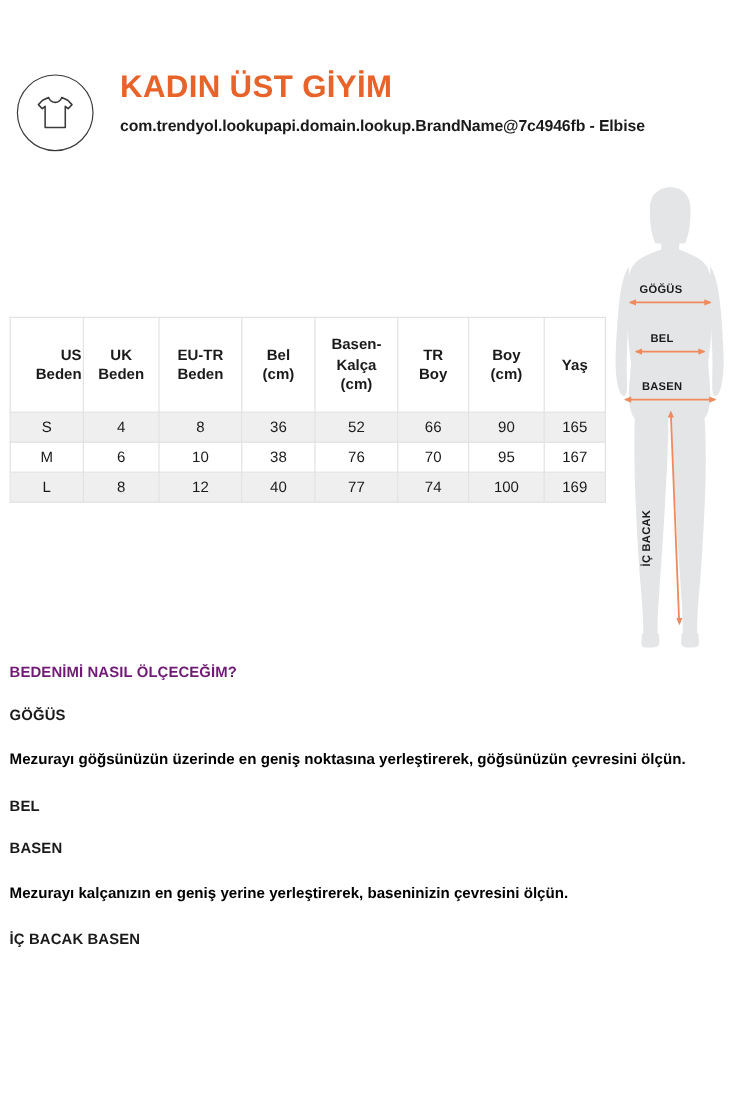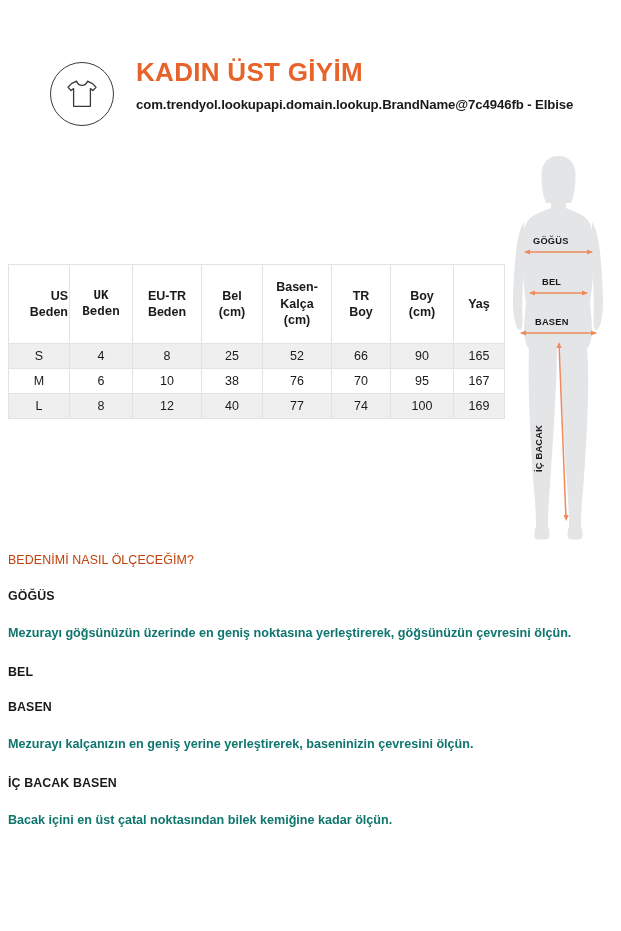--- a/index.html
+++ b/index.html
@@ -19,21 +19,20 @@
 
   
   .header {
     position: absolute;
     left: 0;
     top: 52px;
     width: 497px;
     height: 90px;
     display: flex;
     align-items: flex-start;
-    margin-left: 36px;
   }
   .header-icon-wrap {
     width: 62px;
     height: 62px;
     margin-left: 14px;
     margin-top: 10px;
     border: 1.4px solid #3a3a3a;
     border-radius: 50%;
     display: flex;
     align-items: center;
@@ -131,37 +130,37 @@
   }
 
   
   .guide {
     position: absolute;
     left: 8px;
     top: 553px;
     width: 600px;
   }
   .guide-title {
-    color: #c2410c;
+    color: #701a75;
     font-size: 12.4px;
-    font-weight: normal;
+    font-weight: bold;
     letter-spacing: 0.1px;
     margin: 0 0 22px 0;
   }
   .guide-heading {
     font-size: 12.4px;
     font-weight: bold;
     color: #1a1a1a;
     margin: 0 0 21px 0;
     letter-spacing: 0.1px;
   }
   .guide-text {
     font-size: 12.6px;
     font-weight: bold;
-    color: #0f766e;
+    color: #000000;
     margin: 0 0 22px 0;
     line-height: 1.5;
     max-width: 586px;
   }
 </style>
 </head>
 <body>
 
 <div class="header">
   <div class="header-icon-wrap">
@@ -176,21 +175,21 @@
 </div>
 
 <div class="size-table-wrap">
   <table class="size-table">
     <thead>
       <tr id="header-row">
           <th style="width: 58px; text-align: right;">
             <div>US</div>
             <div>Beden</div>
           </th>
-          <th style="width: 60px; font-family: Liberation Mono, monospace;">
+          <th style="width: 60px;">
             <div>UK</div>
             <div>Beden</div>
           </th>
           <th style="width: 66px;">
             <div>EU-TR</div>
             <div>Beden</div>
           </th>
           <th style="width: 58px;">
             <div>Bel</div>
             <div>(cm)</div>
@@ -211,21 +210,21 @@
           <th style="width: 48px;">
             <div>Yaş</div>
           </th>
         </tr>
     </thead>
     <tbody id="table-body">
         <tr class="shaded">
           <td>S</td>
           <td>4</td>
           <td>8</td>
-          <td>25</td>
+          <td>36</td>
           <td>52</td>
           <td>66</td>
           <td>90</td>
           <td>165</td>
         </tr>
         <tr class="plain">
           <td>M</td>
           <td>6</td>
           <td>10</td>
           <td>38</td>
@@ -302,15 +301,14 @@
 
 <div class="guide">
   <p class="guide-title">BEDENİMİ NASIL ÖLÇECEĞİM?</p>
   <div id="guide-sections">
       <p class="guide-heading">GÖĞÜS</p>
       <p class="guide-text">Mezurayı göğsünüzün üzerinde en geniş noktasına yerleştirerek, göğsünüzün çevresini ölçün.</p>
       <p class="guide-heading">BEL</p>
       <p class="guide-heading">BASEN</p>
       <p class="guide-text">Mezurayı kalçanızın en geniş yerine yerleştirerek, baseninizin çevresini ölçün.</p>
       <p class="guide-heading">İÇ BACAK BASEN</p>
-      <p class="guide-text">Bacak içini en üst çatal noktasından bilek kemiğine kadar ölçün.</p>
     </div>
 </div>
 
 </body></html>

